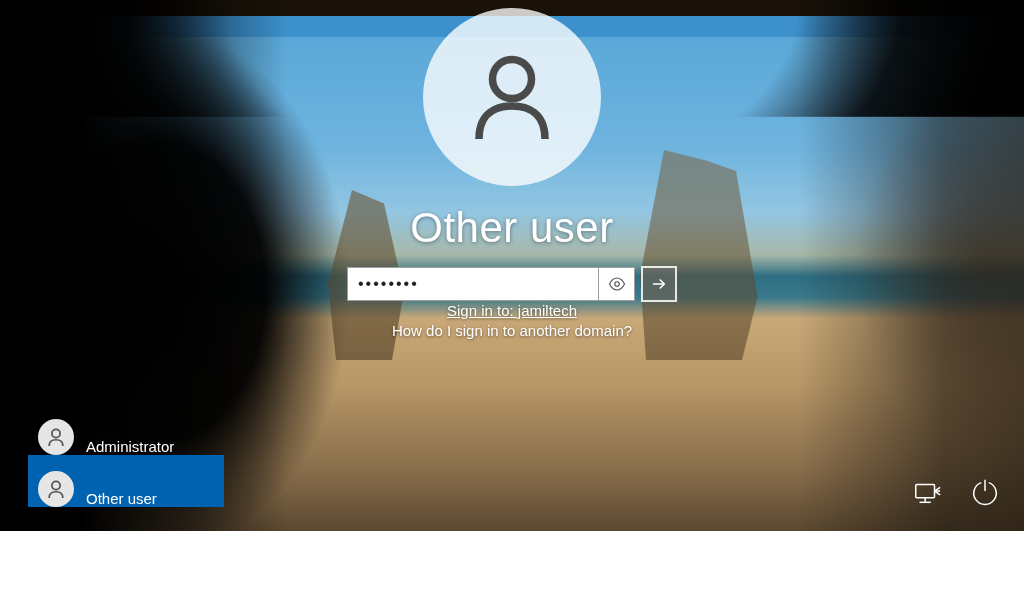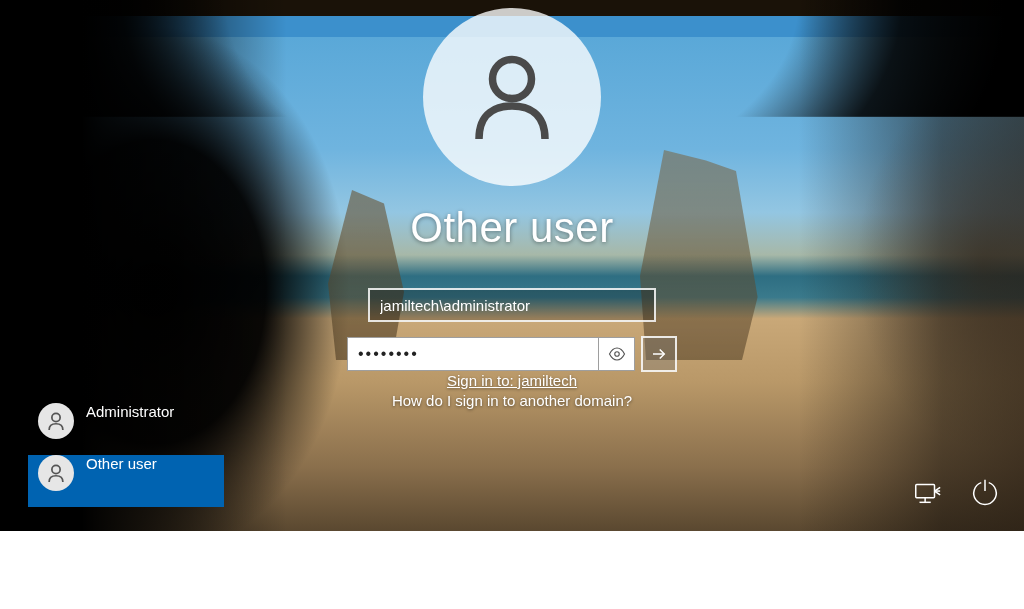--- a/index.html
+++ b/index.html
@@ -113,21 +113,21 @@
 
     .hint1 { font-size: 15px; color:#fff; text-shadow:0 1px 3px rgba(0,0,0,0.5);text-decoration:underline; }
     .hint2 { margin-top: 3px; font-size: 15px; color:#fff; text-shadow:0 1px 3px rgba(0,0,0,0.5); cursor:pointer; }
 
     
     .userlist {
       position:absolute; left:28px; bottom:24px;
       display:flex; flex-direction:column;
     }
     .user-tile {
-      display:flex; align-items:flex-start;
+      display:flex; align-items:flex-end;
       width: 196px; height: 52px;
       padding-left: 10px;
       cursor:pointer;
       color:#fff; font-size:15px;
     }
     .user-tile.selected { background:#0063b1; }
     .tile-avatar {
       width:36px; height:36px; border-radius:50%;
       background:#e6e6e6; margin-right:12px;
       display:flex; align-items:center; justify-content:center;
@@ -150,23 +150,20 @@
   <div class="login">
     <div class="avatar">
       <svg viewBox="0 0 64 64">
         <circle cx="32" cy="20" r="13" fill="none" stroke="#4a4a4a" stroke-width="5"></circle>
         <path d="M10 60 C10 42 22 38 32 38 C42 38 54 42 54 60" fill="none" stroke="#4a4a4a" stroke-width="5"></path>
       </svg>
     </div>
 
     <div class="heading">Other user</div>
 
-    <div class="field-row">
-      <input class="username" type="text" value="jamiltech\administrator" style="">
-    </div>
 
     <div class="pwrow">
       <input class="password" type="text" value="••••••••" style="">
       <div class="reveal">
         <svg viewBox="0 0 24 24">
           <path d="M2 12 C5 6 9 4 12 4 C15 4 19 6 22 12 C19 18 15 20 12 20 C9 20 5 18 2 12 Z"></path>
           <circle cx="12" cy="12" r="3"></circle>
         </svg>
       </div>
       <div class="submit">

